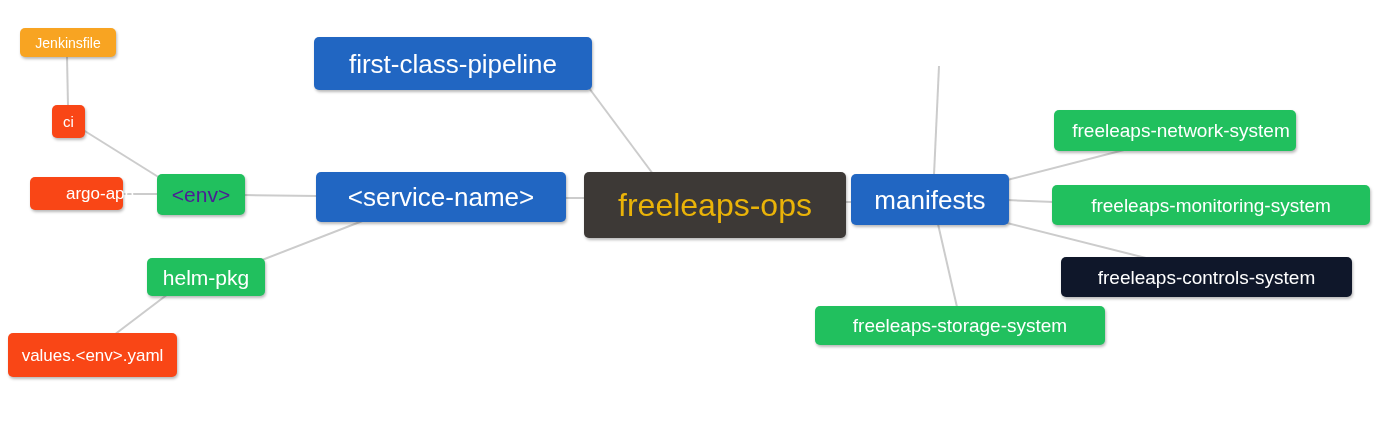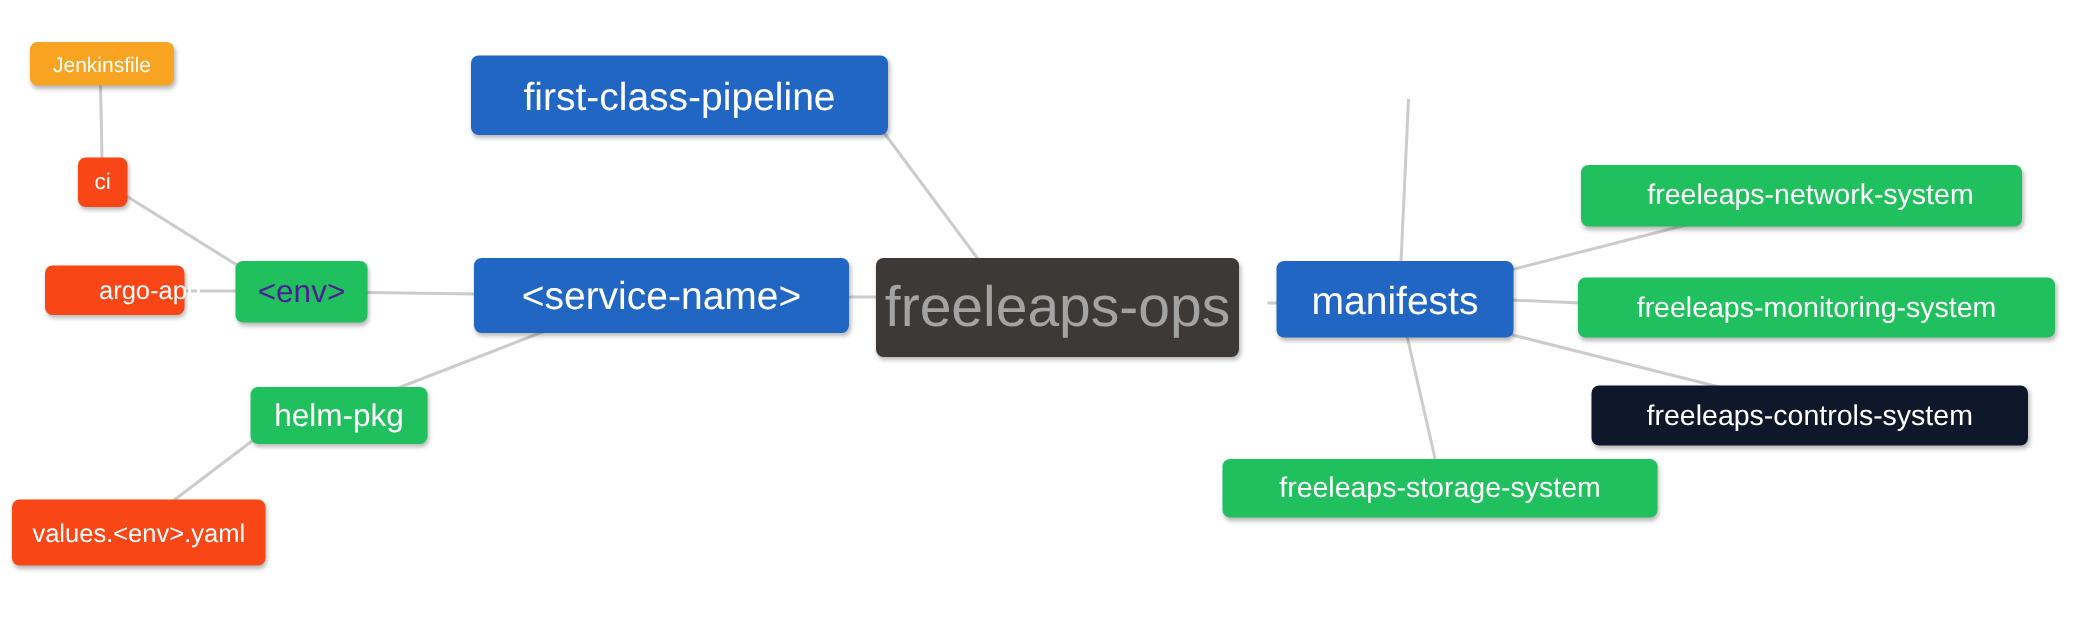--- a/index.html
+++ b/index.html
@@ -59,23 +59,23 @@
       <line x1="1007" y1="180" x2="1124" y2="150" stroke="#cccccc"></line>
       <line x1="1007" y1="200" x2="1054" y2="202" stroke="#cccccc"></line>
       <line x1="1007" y1="223" x2="1146" y2="258" stroke="#cccccc"></line>
       <line x1="938" y1="224" x2="957" y2="307" stroke="#cccccc"></line>
     </svg>
 
 <div class="node" style="left: 20px; top: 28px; width: 96px; height: 29px; font-size: 14px; background: rgb(248, 164, 34); color: rgb(255, 255, 255);">Jenkinsfile</div>
     <div class="node" style="left: 52px; top: 105px; width: 33px; height: 33px; font-size: 15px; background: rgb(249, 70, 22); color: rgb(255, 255, 255);">ci</div>
     <div class="node" style="left: 30px; top: 177px; width: 93px; height: 33px; font-size: 17px; background: rgb(249, 70, 22); color: rgb(255, 255, 255); padding-left: 47px;">argo-app</div>
     <div class="node" style="left: 157px; top: 174px; width: 88px; height: 41px; font-size: 21px; background: rgb(33, 192, 94); color: #4c1d95;">&lt;env&gt;</div>
-    <div class="node" style="left: 147px; top: 258px; width: 118px; height: 38px; font-size: 21px; background: rgb(33, 192, 94); color: rgb(255, 255, 255); margin-left: 20px;">helm-pkg</div>
+    <div class="node" style="left: 147px; top: 258px; width: 118px; height: 38px; font-size: 21px; background: rgb(33, 192, 94); color: rgb(255, 255, 255);">helm-pkg</div>
     <div class="node" style="left: 8px; top: 333px; width: 169px; height: 44px; font-size: 17px; background: rgb(249, 70, 22); color: rgb(255, 255, 255);">values.&lt;env&gt;.yaml</div>
     <div class="node" style="left: 314px; top: 37px; width: 278px; height: 53px; font-size: 26px; background: rgb(33, 102, 194); color: rgb(255, 255, 255);">first-class-pipeline</div>
     <div class="node" style="left: 316px; top: 172px; width: 250px; height: 50px; font-size: 26px; background: rgb(33, 102, 194); color: rgb(255, 255, 255);">&lt;service-name&gt;</div>
-    <div class="node" style="left: 584px; top: 172px; width: 242px; height: 66px; font-size: 38px; background: rgb(61, 57, 54); color: #a3a3a3;">freeleaps-ops</div>
+    <div class="node" style="left: 584px; top: 172px; width: 262px; height: 66px; font-size: 32px; background: rgb(61, 57, 54); color: #eab308;">freeleaps-ops</div>
     <div class="node" style="left: 851px; top: 174px; width: 158px; height: 51px; font-size: 26px; background: rgb(33, 102, 194); color: rgb(255, 255, 255);">manifests</div>
-    <div class="node" style="left: 1054px; top: 110px; width: 294px; height: 41px; font-size: 19px; background: rgb(33, 192, 94); color: rgb(255, 255, 255); padding-left: 12px;">freeleaps-network-system</div>
+    <div class="node" style="left: 1054px; top: 110px; width: 242px; height: 41px; font-size: 19px; background: rgb(33, 192, 94); color: rgb(255, 255, 255); padding-left: 12px;">freeleaps-network-system</div>
     <div class="node" style="left: 1052px; top: 185px; width: 318px; height: 40px; font-size: 19px; background: rgb(33, 192, 94); color: rgb(255, 255, 255);">freeleaps-monitoring-system</div>
     <div class="node" style="left: 1061px; top: 257px; width: 291px; height: 40px; font-size: 19px; background: #0f172a; color: rgb(255, 255, 255);">freeleaps-controls-system</div>
     <div class="node" style="left: 815px; top: 306px; width: 290px; height: 39px; font-size: 19px; background: rgb(33, 192, 94); color: rgb(255, 255, 255);">freeleaps-storage-system</div>
   </div>
 
 </body></html>

